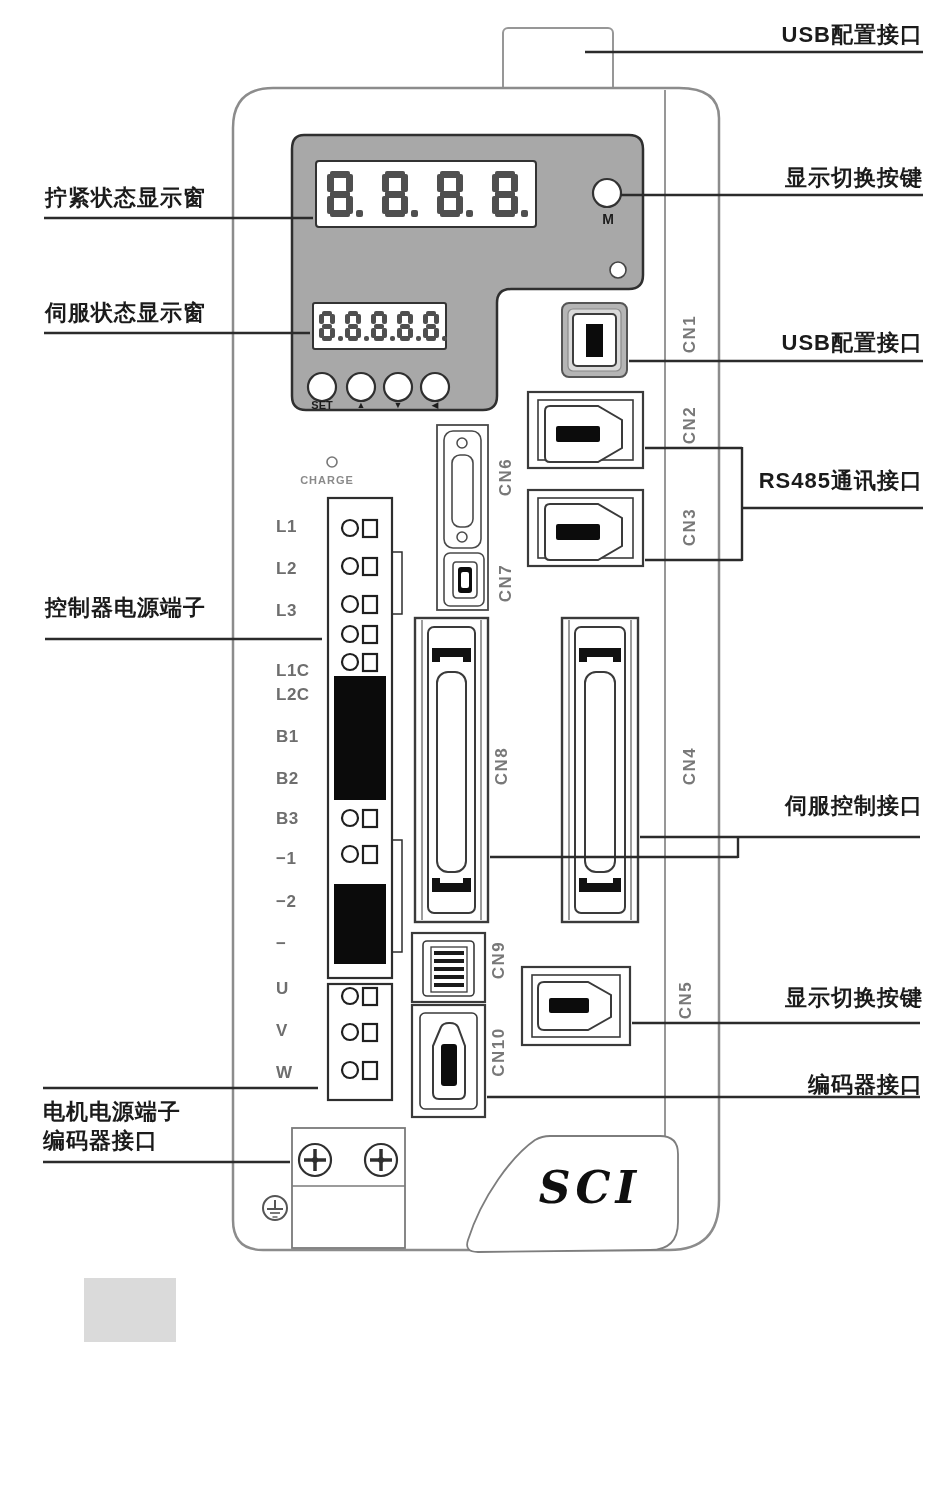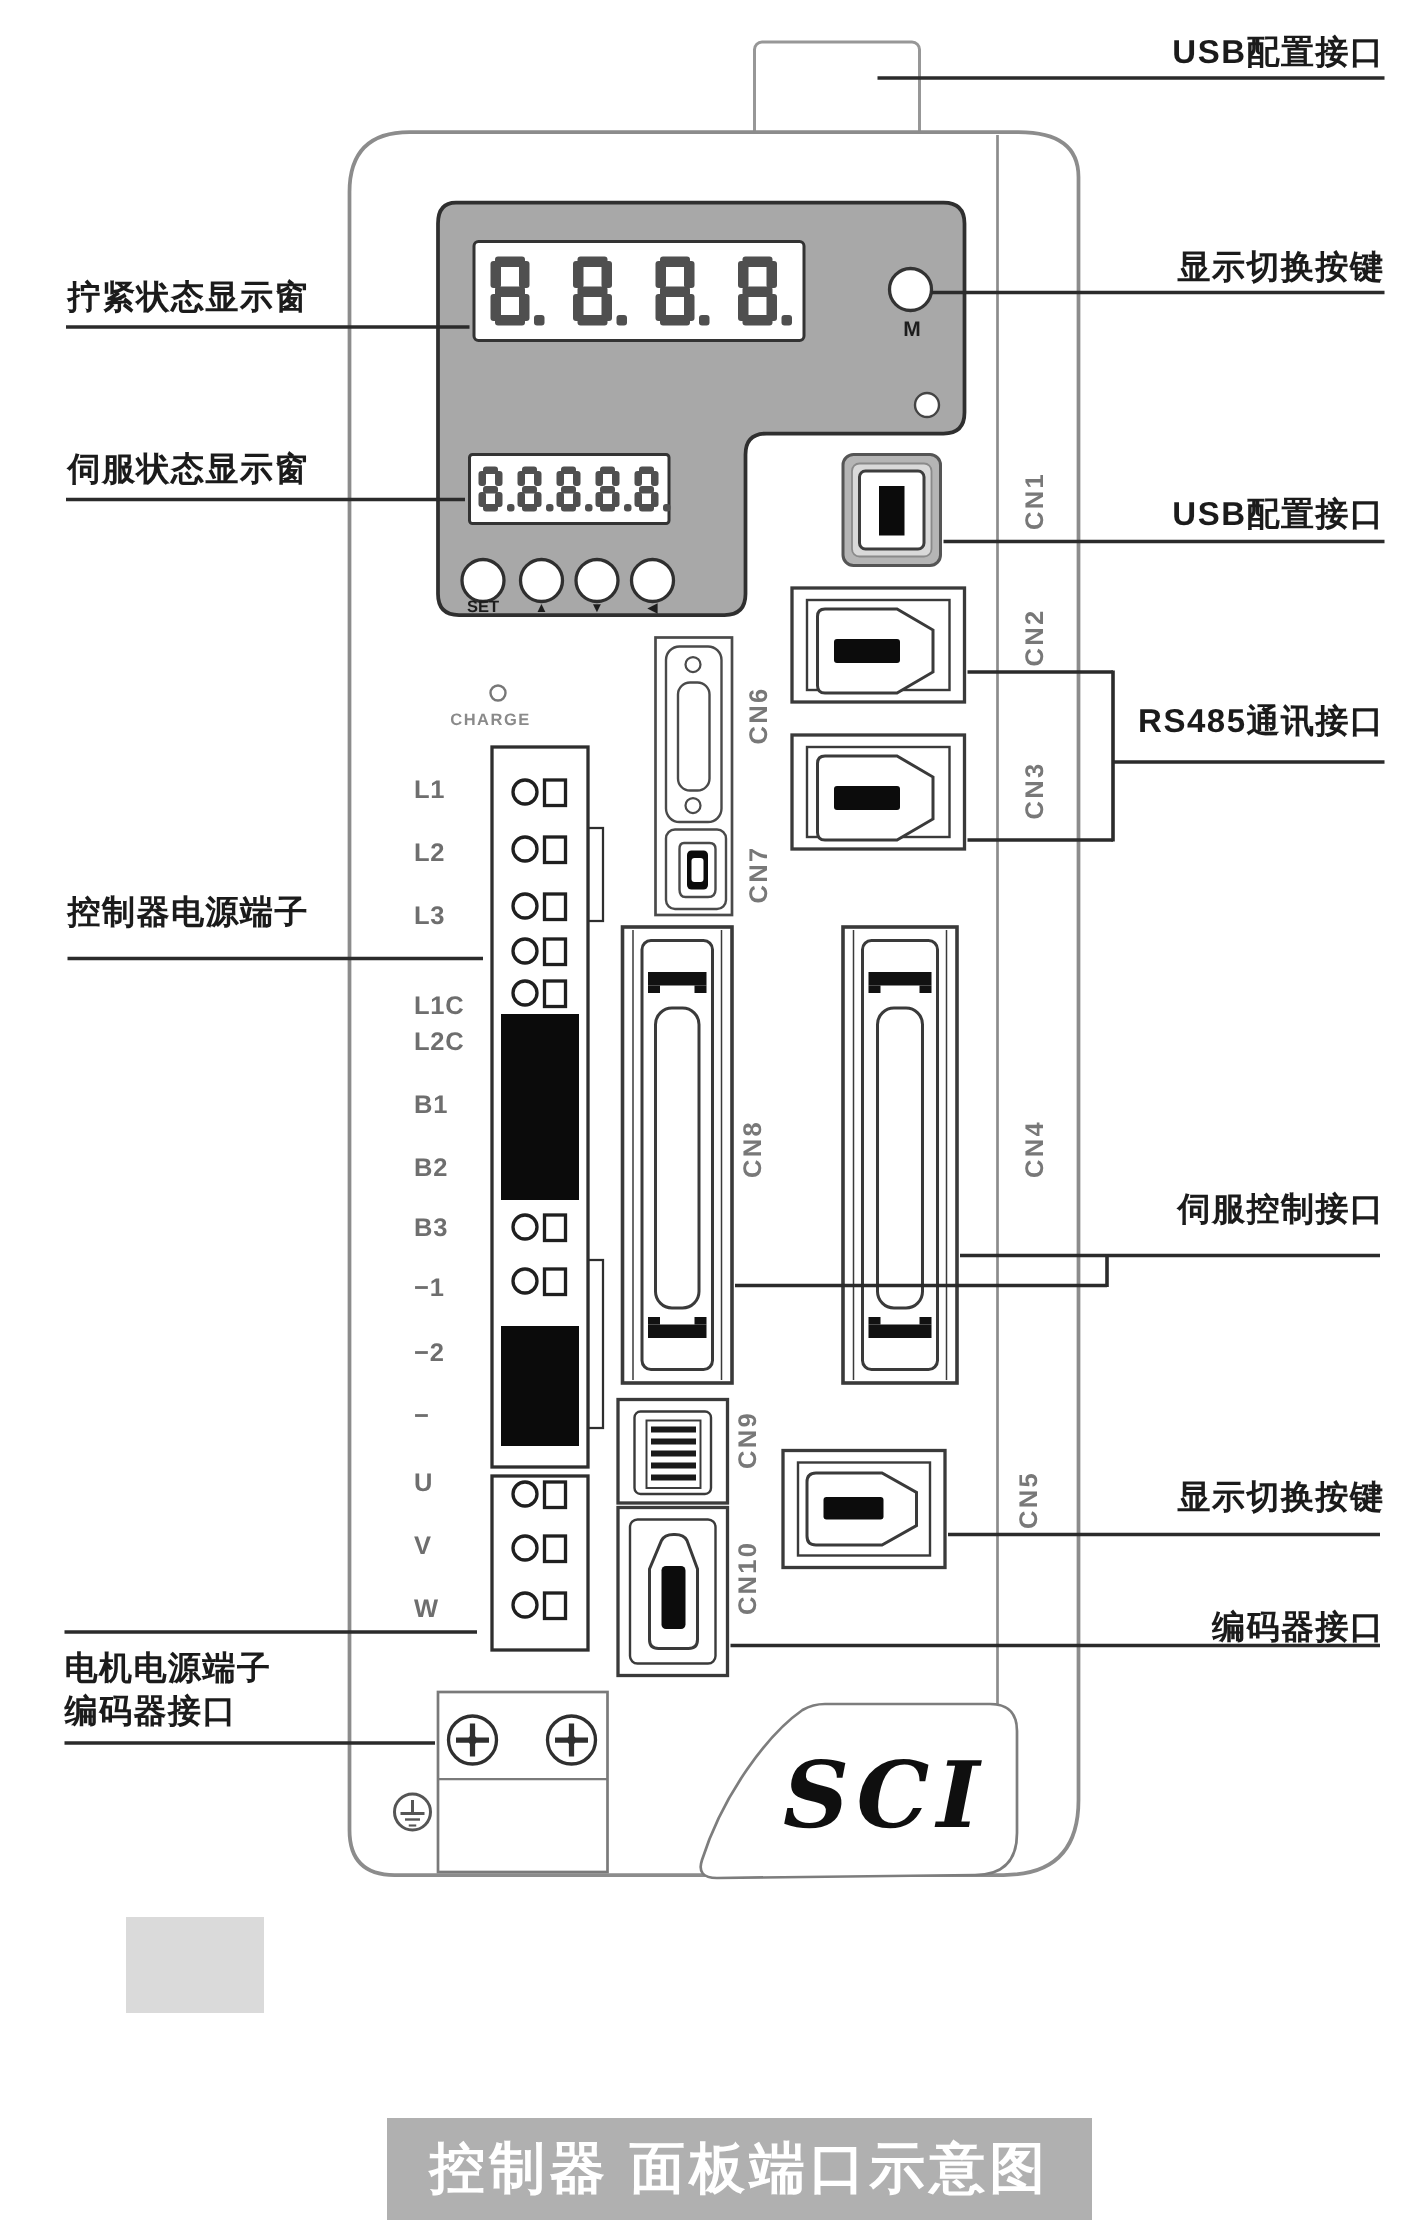--- a/index.html
+++ b/index.html
@@ -13,21 +13,21 @@
   .termlab{position:absolute;z-index:3;left:276px;color:#6e6e6e;font-size:17px;font-weight:600;letter-spacing:.5px;}
   .win{position:absolute;z-index:2;background:#ffffff;border:2px solid #333;}
   #tight-window{left:315px;top:160px;width:218px;height:64px;border-radius:4px;}
   #servo-window{left:312px;top:302px;width:131px;height:44px;border-radius:3px;}
   .d7{position:absolute;}
   .sg{position:absolute;background:#4f4f4f;border-radius:2px;}
   .btnlab{position:absolute;z-index:3;color:#1d1d1d;font-weight:700;text-align:center;transform:translate(-50%,0);}
   .charge{position:absolute;z-index:3;color:#8a8a8a;font-size:11px;font-weight:600;letter-spacing:1px;transform:translate(-50%,0);}
   #sci{position:absolute;z-index:3;left:505px;top:1162px;width:170px;text-align:center;
        font-family:"DejaVu Serif","Liberation Serif",serif;font-style:italic;font-weight:700;
-       font-size:61px;color:#0f0f0f;letter-spacing:5px;}
+       font-size:44px;color:#0f0f0f;letter-spacing:5px;}
   #caption{position:absolute;z-index:3;left:258px;top:1412px;width:470px;height:68px;background:#b0b0b0;
            color:#ffffff;font-size:37px;font-weight:600;text-align:center;line-height:68px;letter-spacing:3px;}
   #swatch{position:absolute;z-index:2;left:84px;top:1278px;width:92px;height:64px;background:#dadada;}
 </style>
 </head>
 <body>
 
 <div id="canvas">
 
 <svg id="art" width="950" height="1493" viewBox="0 0 950 1493">
@@ -359,21 +359,20 @@
 <div class="rlbl" style="top:1070px">编码器接口</div>
 
 <div class="btnlab" style="left:608px;top:211px;font-size:14px">M</div>
 <div class="btnlab" style="left:322px;top:399px;font-size:11px">SET</div>
 <div class="btnlab" style="left:361px;top:400px;font-size:9px">▲</div>
 <div class="btnlab" style="left:398px;top:400px;font-size:9px">▼</div>
 <div class="btnlab" style="left:435px;top:400px;font-size:9px">◀</div>
 <div class="charge" style="left:327px;top:474px">CHARGE</div>
 
 <div id="sci">SCI</div>
-<div id="caption">控制器 面板端口示意图</div>
 <div id="swatch"></div>
 
 <div class="cnlab" style="left: 690px; top: 334px;">CN1</div>
     <div class="cnlab" style="left: 690px; top: 425px;">CN2</div>
     <div class="cnlab" style="left: 690px; top: 527px;">CN3</div>
     <div class="cnlab" style="left: 690px; top: 766px;">CN4</div>
     <div class="cnlab" style="left: 686px; top: 1000px;">CN5</div>
     <div class="cnlab" style="left: 506px; top: 477px;">CN6</div>
     <div class="cnlab" style="left: 506px; top: 583px;">CN7</div>
     <div class="cnlab" style="left: 502px; top: 766px;">CN8</div>

